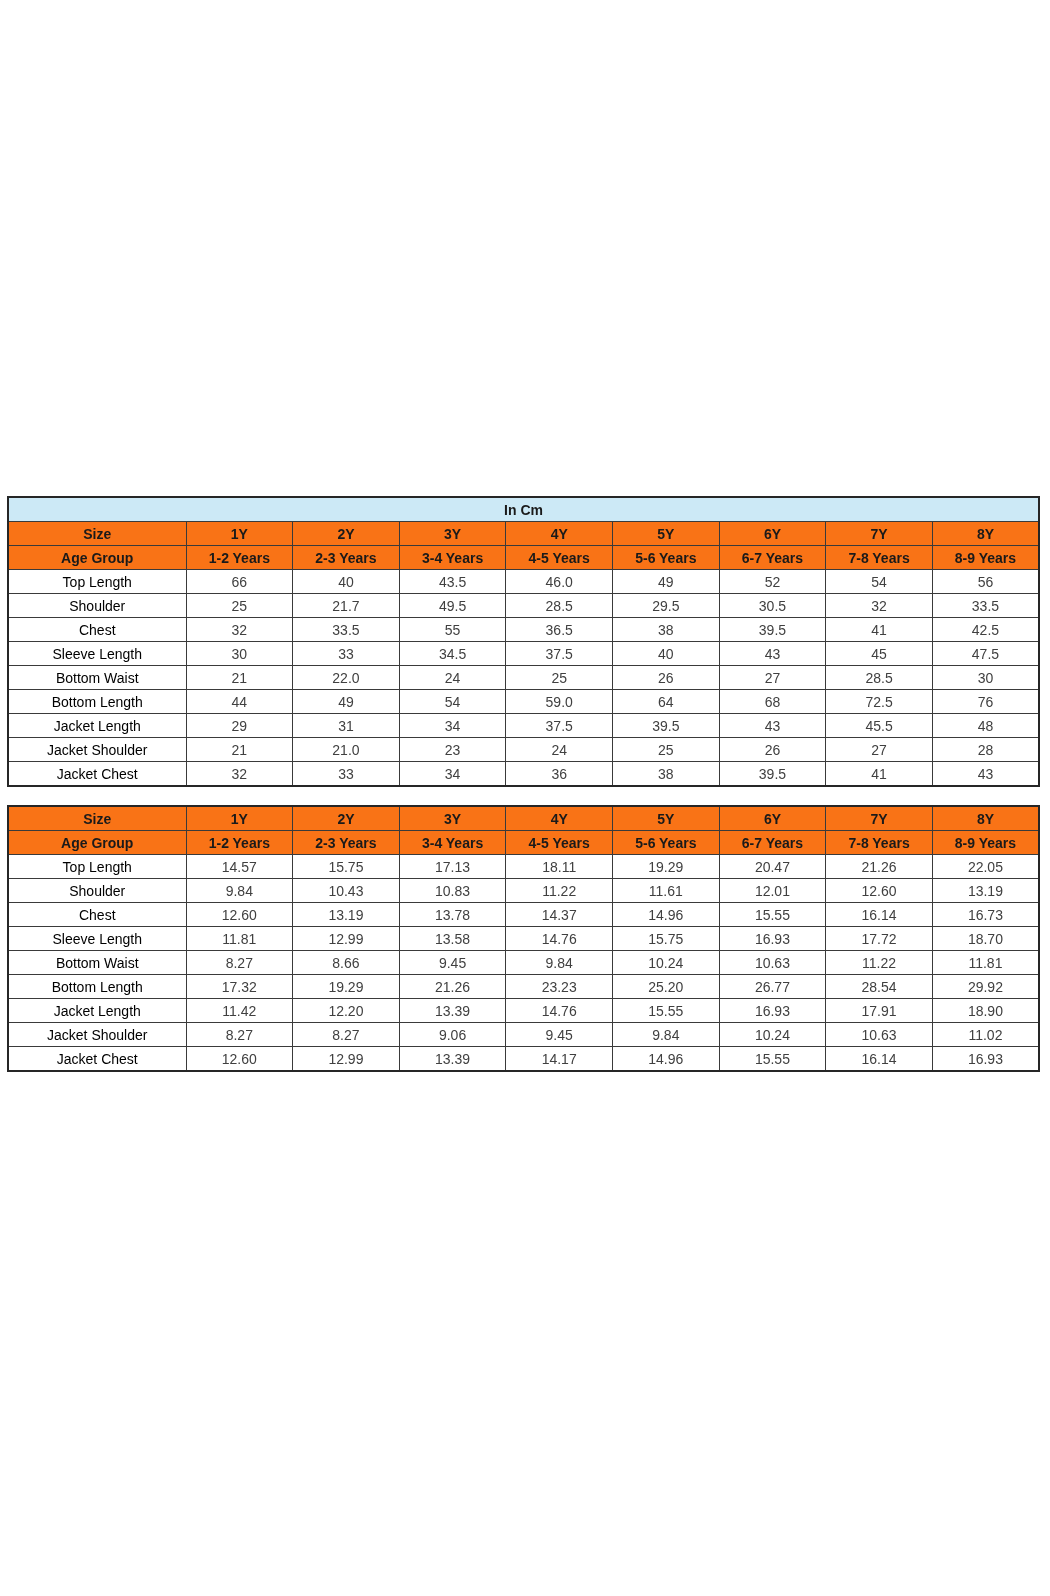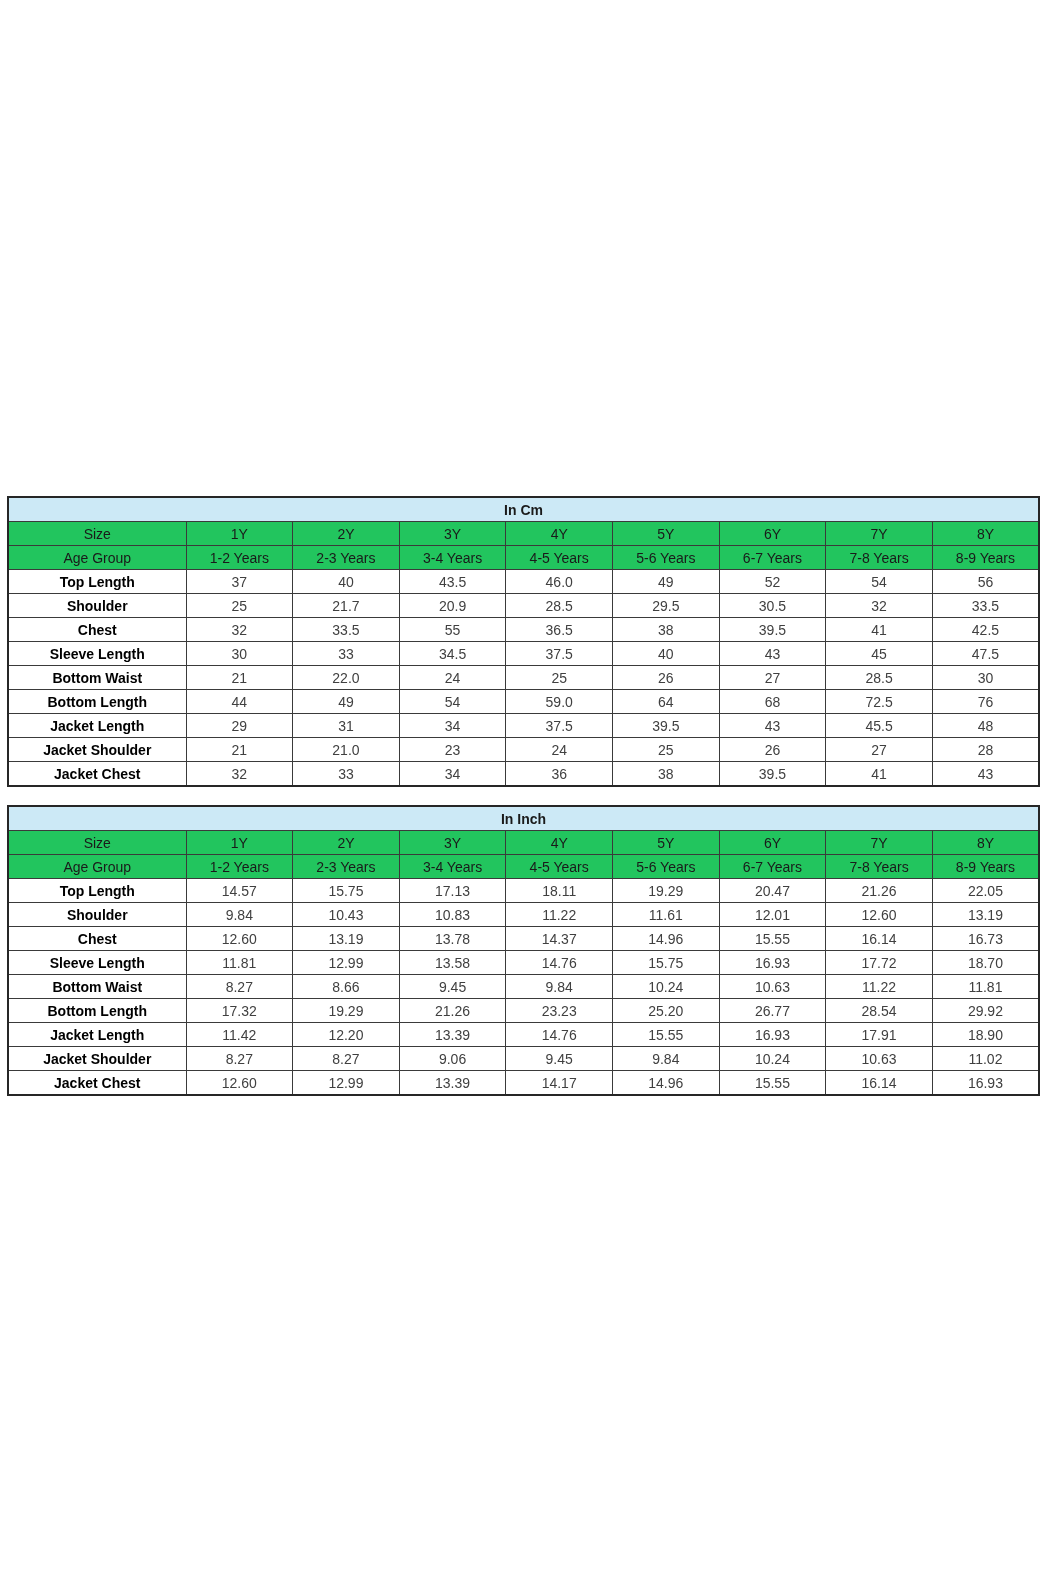--- a/index.html
+++ b/index.html
@@ -40,27 +40,27 @@
     overflow: hidden;
     white-space: nowrap;
   }
   td.title-cell {
     background: #cce9f6;
     font-weight: bold;
     color: #1a1a1a;
     font-size: 14px;
   }
   td.header-cell {
-    background: #22c55e;
-    font-weight: normal;
+    background: #f97316;
+    font-weight: bold;
     color: #1a1a1a;
   }
   td.row-label-cell {
     background: #ffffff;
-    font-weight: bold;
+    font-weight: normal;
     color: #000000;
     text-align: left;
     padding-left: 8px;
   }
   td.value-cell {
     background: #ffffff;
     color: #404040;
     font-weight: normal;
   }
 </style>
@@ -102,34 +102,34 @@
             <td class="header-cell">2-3 Years</td>
             <td class="header-cell">3-4 Years</td>
             <td class="header-cell">4-5 Years</td>
             <td class="header-cell">5-6 Years</td>
             <td class="header-cell">6-7 Years</td>
             <td class="header-cell">7-8 Years</td>
             <td class="header-cell">8-9 Years</td>
           </tr>
           <tr>
             <td class="row-label-cell">Top Length</td>
-            <td class="value-cell">37</td>
+            <td class="value-cell">66</td>
             <td class="value-cell">40</td>
             <td class="value-cell">43.5</td>
             <td class="value-cell">46.0</td>
             <td class="value-cell">49</td>
             <td class="value-cell">52</td>
             <td class="value-cell">54</td>
             <td class="value-cell">56</td>
           </tr>
           <tr>
             <td class="row-label-cell">Shoulder</td>
             <td class="value-cell">25</td>
             <td class="value-cell">21.7</td>
-            <td class="value-cell">20.9</td>
+            <td class="value-cell">49.5</td>
             <td class="value-cell">28.5</td>
             <td class="value-cell">29.5</td>
             <td class="value-cell">30.5</td>
             <td class="value-cell">32</td>
             <td class="value-cell">33.5</td>
           </tr>
           <tr>
             <td class="row-label-cell">Chest</td>
             <td class="value-cell">32</td>
             <td class="value-cell">33.5</td>
@@ -215,23 +215,20 @@
           <col>
           <col>
           <col>
           <col>
           <col>
           <col>
           <col>
         </colgroup>
         <tbody>
           <tr>
-            <td class="title-cell" colspan="9">In Inch</td>
-          </tr>
-          <tr>
             <td class="header-cell">Size</td>
             <td class="header-cell">1Y</td>
             <td class="header-cell">2Y</td>
             <td class="header-cell">3Y</td>
             <td class="header-cell">4Y</td>
             <td class="header-cell">5Y</td>
             <td class="header-cell">6Y</td>
             <td class="header-cell">7Y</td>
             <td class="header-cell">8Y</td>
           </tr>

